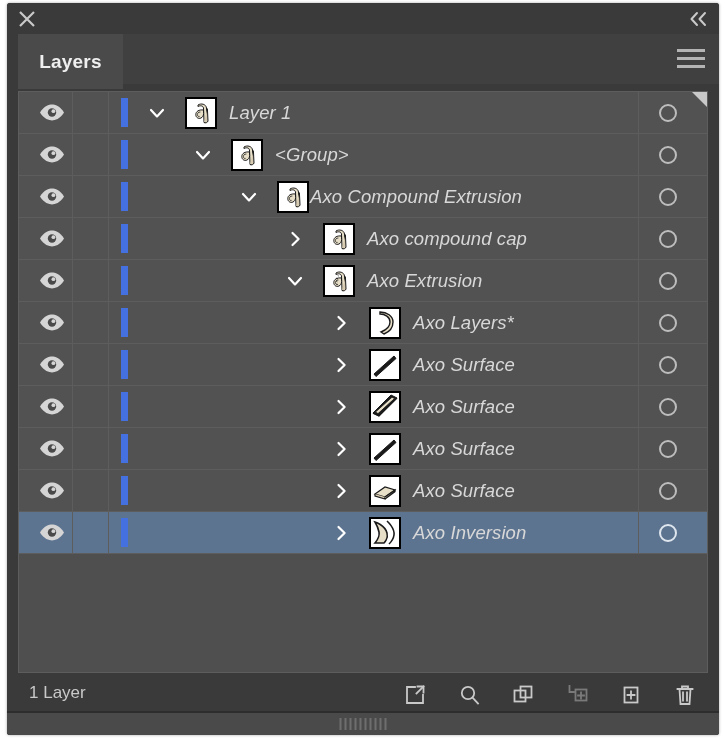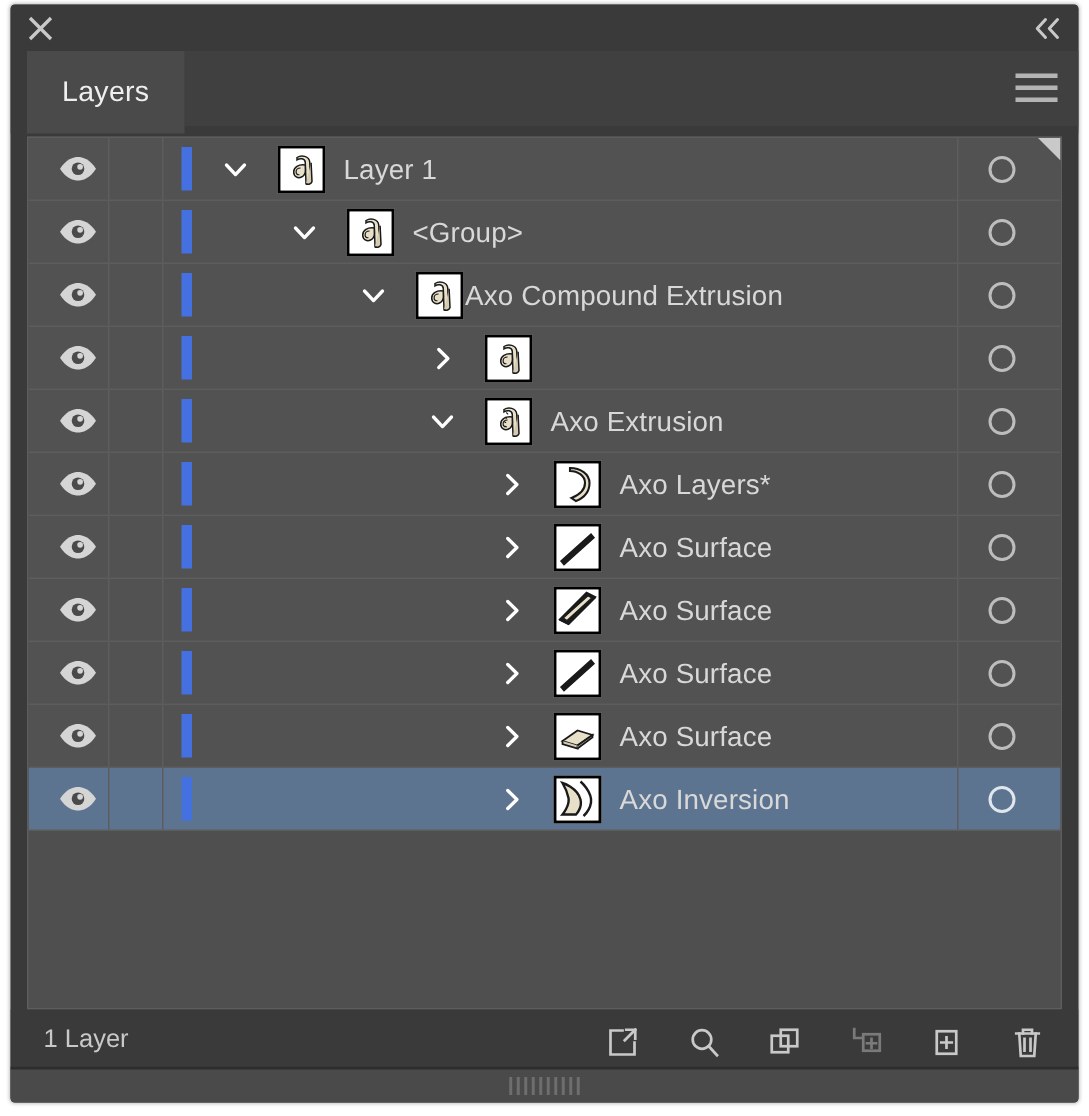--- a/index.html
+++ b/index.html
@@ -37,40 +37,41 @@
     position:absolute;left:0;top:31px;width:712px;height:55px;
     background:#3a3a3a;
   }
   #tab-layers{
     position:absolute;left:11px;top:0;width:105px;height:55px;
     background:#4a4a4a;
     display:flex;align-items:center;justify-content:center;
     cursor:pointer;
   }
   #tab-layers .tab-label{
-    color:#efefef;font-size:19px;font-weight:normal;letter-spacing:.2px;text-align:center;
+    color:#efefef;font-size:19px;font-weight:bold;letter-spacing:.2px;text-align:center;
   }
   #tabstrip-rest{
     position:absolute;left:116px;top:0;width:596px;height:50px;
     background:#404040;
   }
   #panel-menu-btn{
     position:absolute;right:14px;top:15px;width:28px;height:22px;cursor:pointer;
   }
   #panel-menu-btn i{
     display:block;height:3px;background:#b4b4b4;margin-bottom:5px;border-radius:0;
   }
 
   
   #list-frame{
     position:absolute;left:11px;top:88px;width:690px;height:582px;
     background:#4f4f4f;
     border:1px solid #5d5d5d;
     box-sizing:border-box;
     overflow:hidden;
+    font-style:italic;
   }
   #rows{position:absolute;left:0;top:0;width:688px;}
 
   .row{
     position:relative;height:42px;width:688px;
     border-bottom:1px solid #5d5d5d;
     box-sizing:border-box;
     background:#525252;
     cursor:pointer;
   }
@@ -267,20 +268,21 @@
             </svg></span>
           <span class="thumb" style="left:304px">
             <svg viewBox="0 0 28 28" preserveAspectRatio="none">
               <rect width="28" height="28" fill="#ffffff"></rect>
               <path d="M11 6 C14 4 19 5 19.5 9 L20 21 C20 23 18.5 24 17 23.5 L16.5 9 C16 6.5 13 6.3 11 7.6 Z" fill="#e8dfc8" stroke="#1a1a1a" stroke-width="1"></path>
               <path d="M16.5 11 C12 10.4 8.8 12.4 8.8 15.6 C8.8 18.6 11.6 20.2 14 19 C15.6 18.2 16.6 16.6 16.6 14.6 Z" fill="#e8dfc8" stroke="#1a1a1a" stroke-width="1"></path>
               <path d="M13.4 13 C11.3 13 10.4 14.2 10.4 15.6 C10.4 17 11.4 17.8 12.6 17.4" fill="none" stroke="#1a1a1a" stroke-width=".8"></path>
               <path d="M17 23.5 C18.6 24.3 20.6 23.6 21 22 L20.4 9.5" fill="#d6cbb0" stroke="#1a1a1a" stroke-width="1"></path>
             </svg>
           </span>
+          <span class="lname" style="left:348px">Axo compound cap</span>
           <span class="target"></span>
         </div>
         <div class="row">
           <span class="col-div cd1"></span>
           <span class="col-div cd2"></span>
           <span class="col-div cd3"></span>
           <span class="eye"><svg width="26" height="17" viewBox="0 0 26 17">
               <path d="M1 8.5 C5 2 10 0.6 13 0.6 C16 0.6 21 2 25 8.5 C21 15 16 16.4 13 16.4 C10 16.4 5 15 1 8.5 Z" fill="#d5d5d5"></path>
               <circle cx="13" cy="8.5" r="4.2" fill="#4a4a4a"></circle>
               <circle cx="14.4" cy="7.2" r="1.9" fill="#d5d5d5"></circle>

